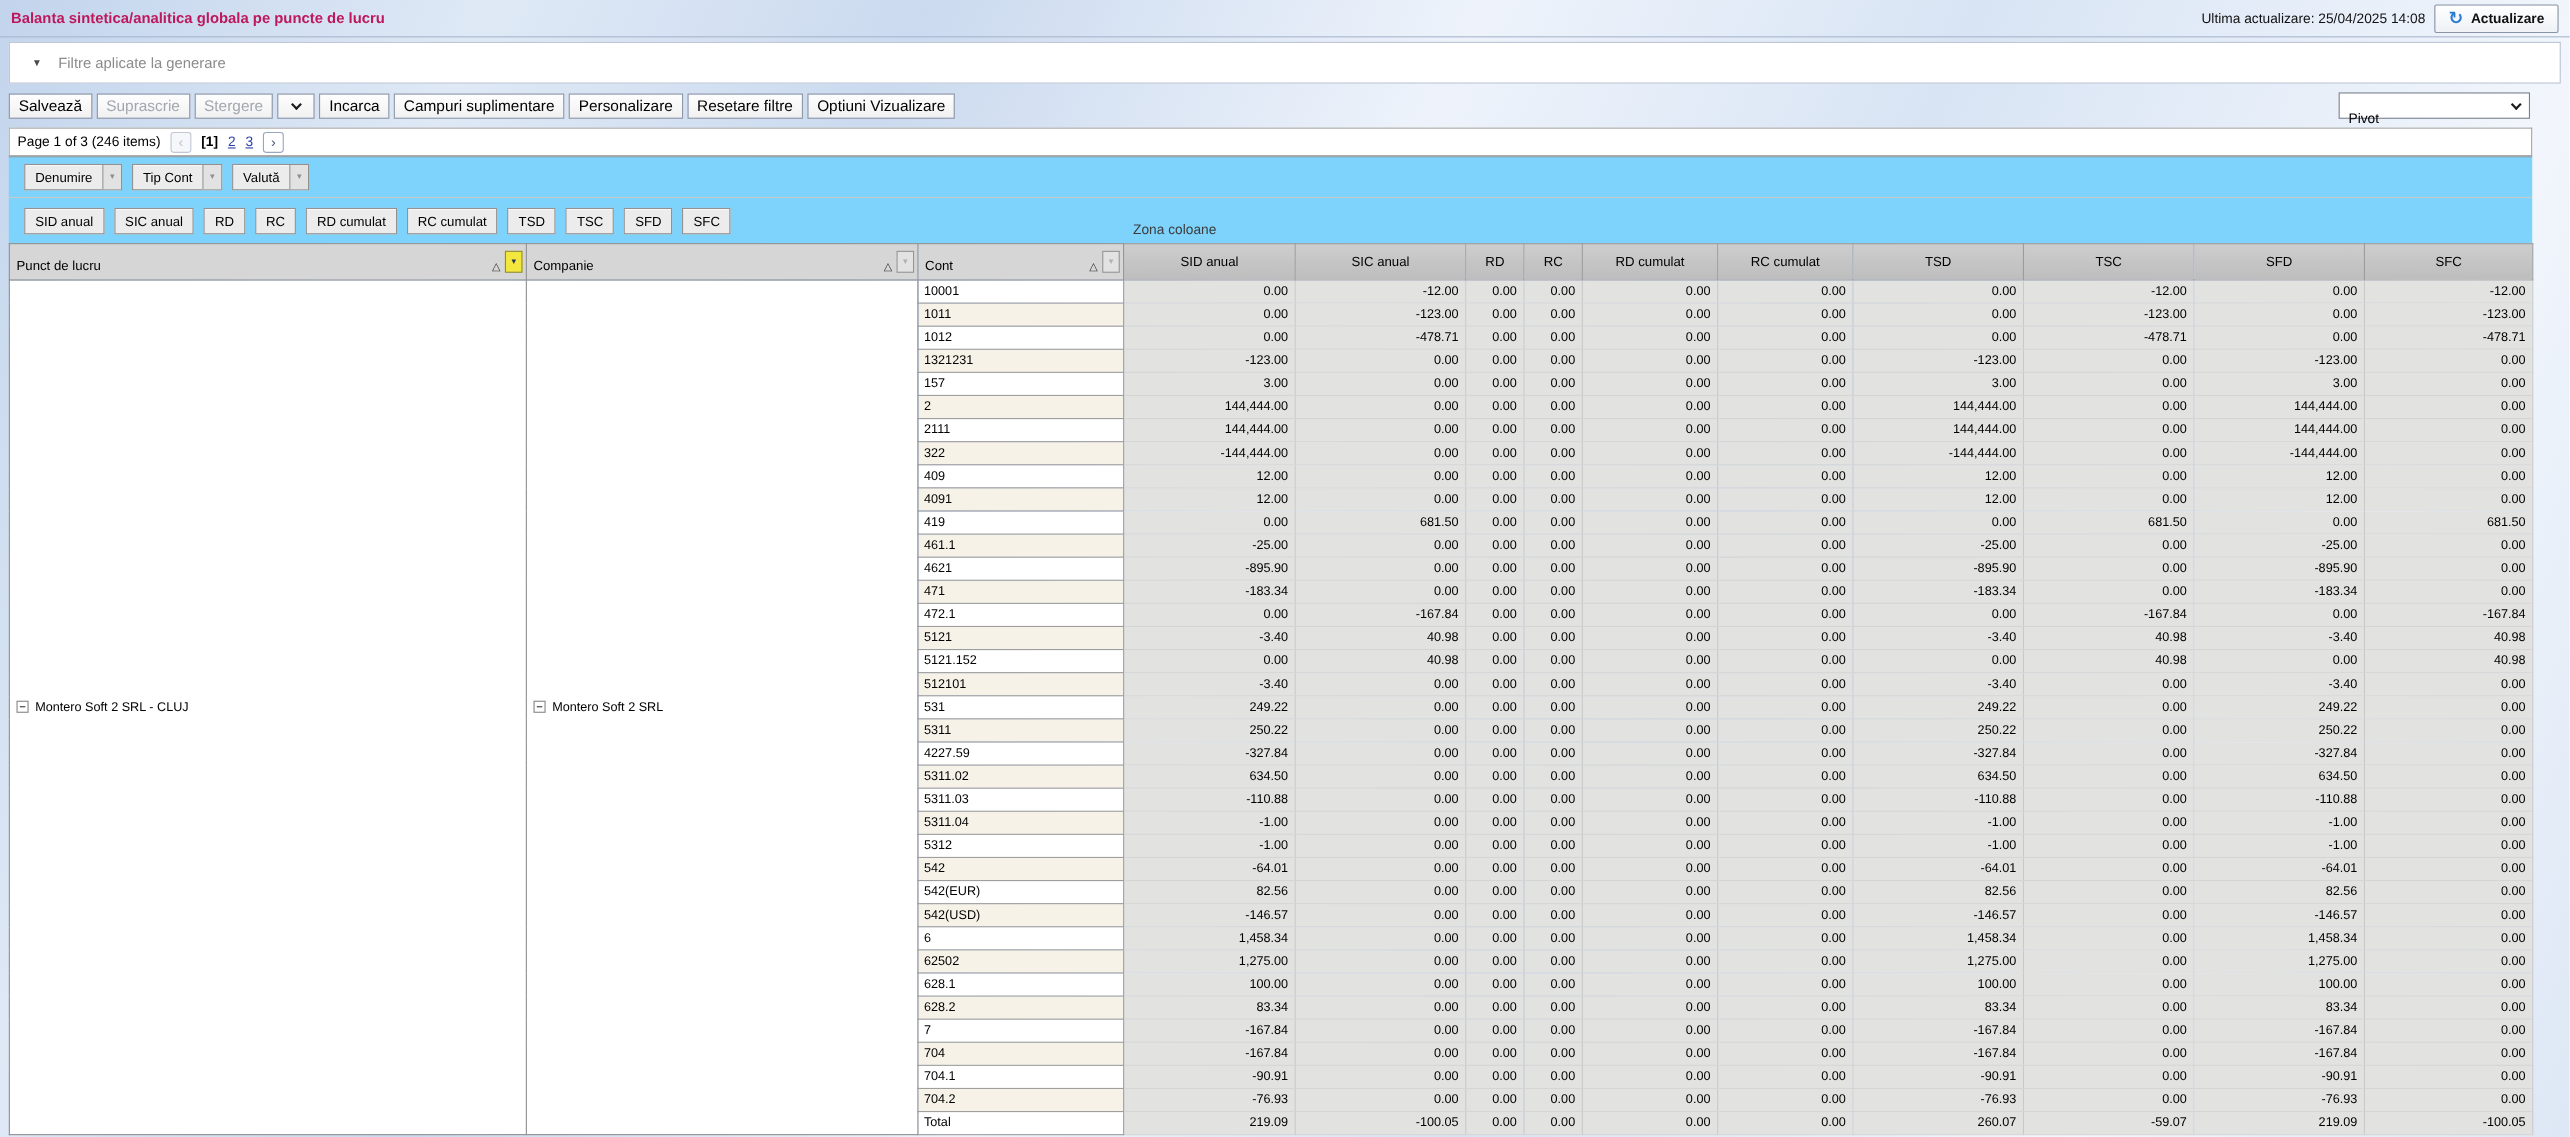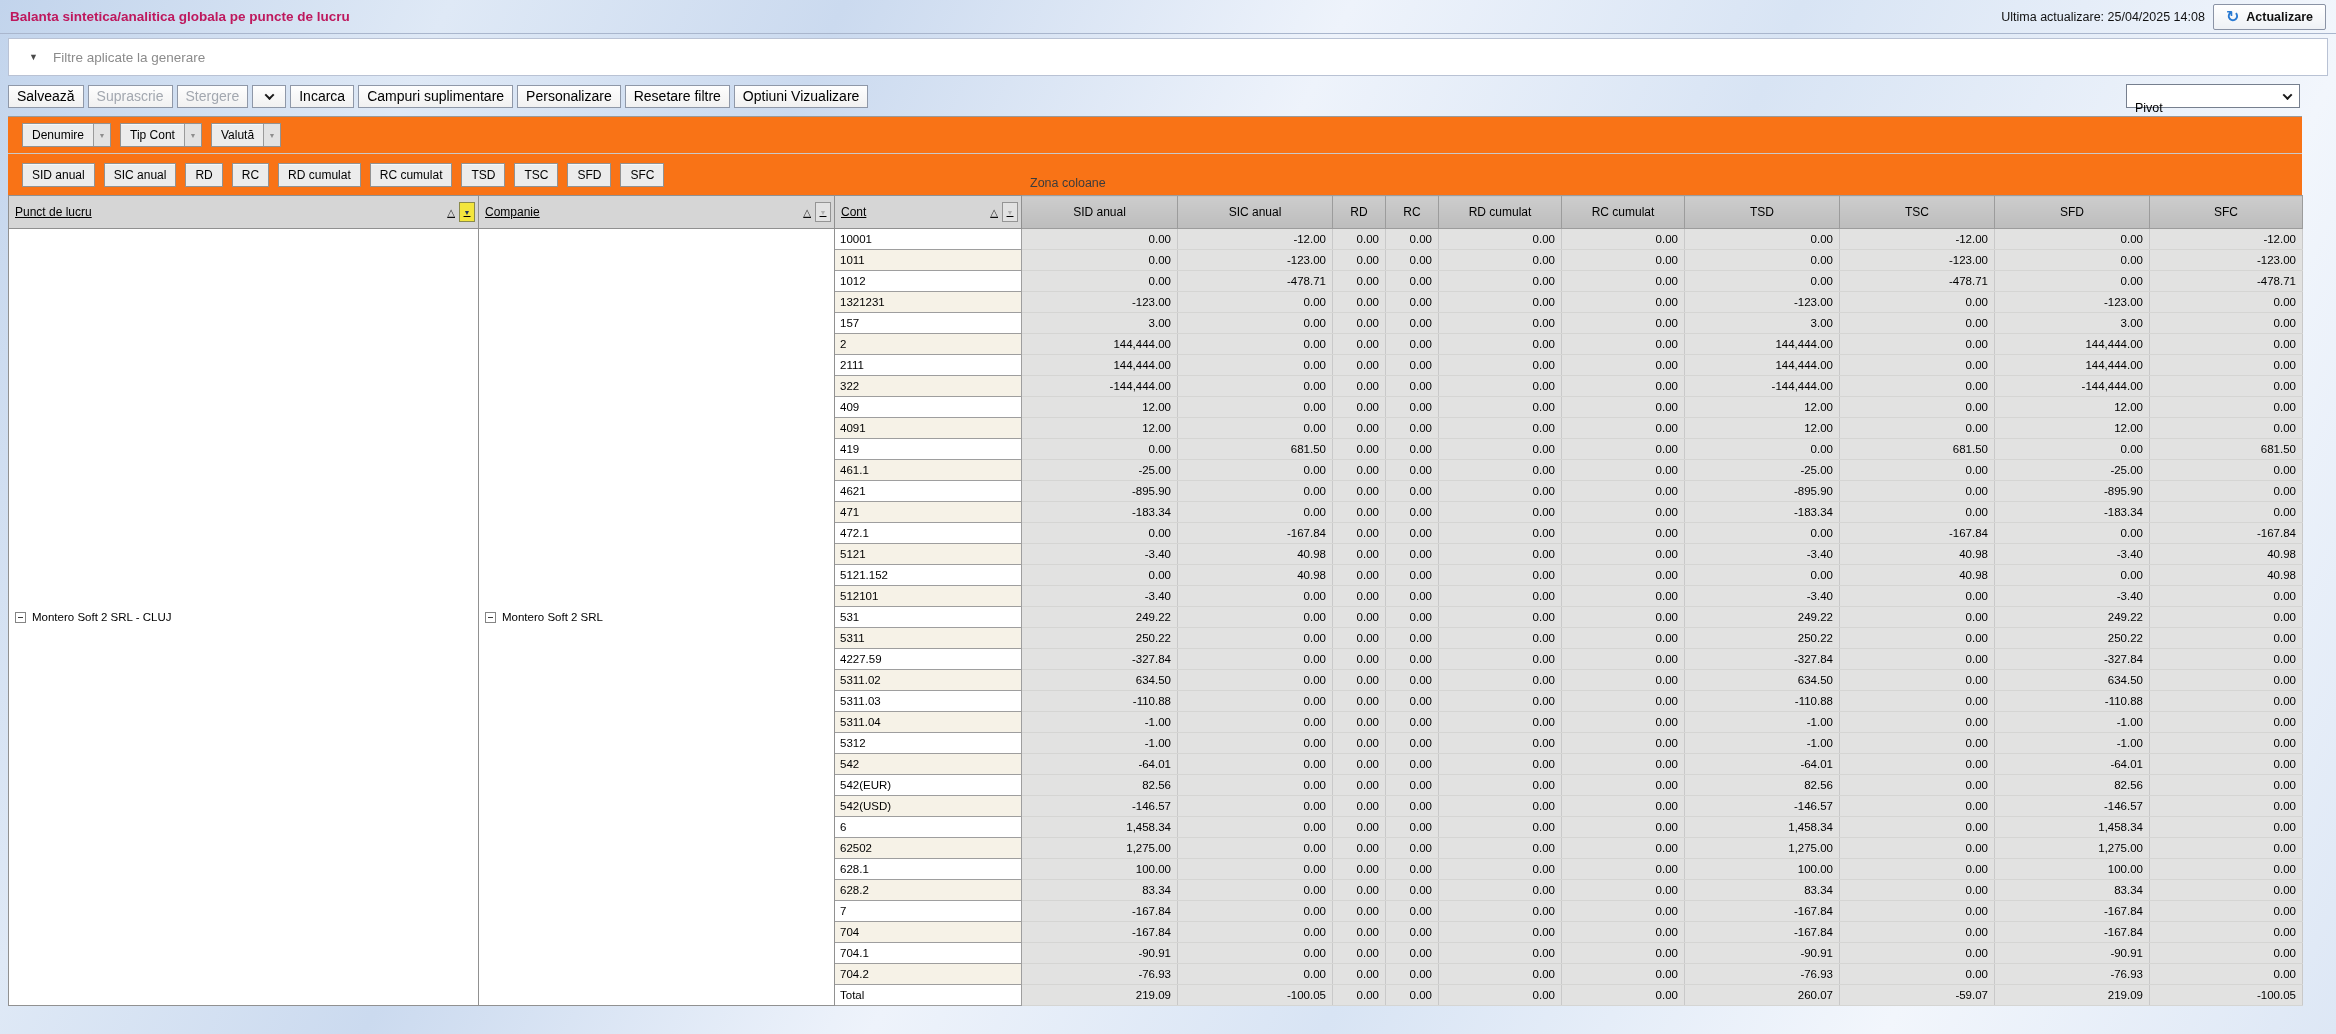--- a/index.html
+++ b/index.html
@@ -37,34 +37,34 @@
 
   
   .pager-row { margin:0 34px 0 8px; height:26px; background:#fff; border:1px solid #a5a5a5; border-left:1px solid #b5b5b5; display:flex; align-items:center; padding-left:7px; font-size:12.5px; color:#000; gap:9px; }
   .pg-btn { width:19px; height:19px; border:1px solid #98a6be; border-radius:3px; display:inline-flex; align-items:center; justify-content:center; font-size:13px; background:#fff; cursor:pointer; line-height:1; }
   .pg-btn.disabled { color:#bcc4d2; border-color:#c0c8d4; background:#f5f7fa; }
   .pg-btn.enabled { color:#4a5a7a; }
   .pg-current { font-weight:bold; color:#000; }
   .pg-link { color:#2b3fa8; text-decoration:underline; cursor:pointer; }
 
   
-  .pivot-area { margin-left:8px; width:2294px; background:#f97316; border-top:1px solid #9a9a9a; }
+  .pivot-area { margin-left:8px; width:2294px; background:#7dd3fc; border-top:1px solid #9a9a9a; }
   .chips-row1 { height:37px; display:flex; align-items:center; padding-left:14px; gap:9px; border-bottom:1px solid #c9c9c9; }
   .chips-row2 { height:41px; display:flex; align-items:center; padding-left:14px; gap:9px; position:relative; }
   .chip { display:inline-flex; align-items:stretch; background:#ececec; border:1px solid #929292; height:24px; font-size:12px; color:#000; cursor:pointer; box-shadow:0 1px 0 rgba(255,255,255,.6) inset; }
   .chip .chip-label { display:flex; align-items:center; padding:0 9px; }
   .chip .chip-dd { width:17px; border-left:1px solid #9a9a9a; background:#e2e2e2; display:flex; align-items:center; justify-content:center; font-size:7px; color:#8e8e8e; }
   .zona-label { position:absolute; left:1022px; top:12px; font-size:12.5px; color:#3c3c3c;margin-top:10px; }
 
   
   .grid-wrap { margin-left:8px; width:2294px; }
   table.grid { border-collapse:collapse; table-layout:fixed; width:2294px; font-size:11.5px; }
   .grid th, .grid td { overflow:hidden; white-space:nowrap; }
   th.h-label { background:#d6d6d6; border:1px solid #909090; height:33px; font-weight:normal; text-align:left; padding:0 3px 0 6px; }
-  .h-label-inner { display:flex; align-items:center;text-decoration:underline; }
+  .h-label-inner { display:flex; align-items:flex-end; }
   .h-label-inner .h-text { flex:1; text-align:left; font-size:12px; }
   .sort-asc { font-size:10px; color:#333; margin-right:4px; }
   .filter-btn { width:16px; height:20px; border:1px solid #949494; display:inline-flex; align-items:center; justify-content:center; font-size:7px; background:#e2e2e2; color:#b0b0b0; cursor:pointer; }
   .filter-btn.active { background:#f3e63d; color:#23355c; border-color:#8a8a4a; }
   th.h-num { background:linear-gradient(#cdcdcd,#bdbdbd); border:1px solid #9c9c9c; height:33px; font-weight:normal; text-align:center; font-size:12px; }
   td.c-group { background:#fff; border:1px solid #919191; vertical-align:middle; padding-left:6px; font-size:11.5px; }
   td.c-cont { background:#fff; border:1px solid #9e9e9e; height:21px; padding-left:5px; font-size:11.5px; }
   td.c-cont.alt { background:#f6f2e7; }
   td.c-num { background:#e2e2e1; border-right:1px solid #c9c9c9; border-bottom:1px solid #d5d5d3; height:21px; text-align:right; padding-right:6px; font-size:11.5px; color:#000; }
   .collapse-icon { display:inline-block; width:11px; height:11px; border:1px solid #858585; background:#fff; position:relative; margin-right:6px; vertical-align:-2px; cursor:pointer; }
@@ -104,20 +104,28 @@
     <button class="tb-btn">Personalizare</button>
     <button class="tb-btn">Resetare filtre</button>
     <button class="tb-btn">Optiuni Vizualizare</button>
     <span class="tb-spacer"></span>
     <div class="view-select">
       <span class="vs-label">Pivot</span>
       <span class="chev"></span>
     </div>
   </div>
 
+  <div class="pager-row">
+    <span>Page 1 of 3 (246 items)</span>
+    <span class="pg-btn disabled">‹</span>
+    <span class="pg-current">[1]</span>
+    <span class="pg-link">2</span>
+    <span class="pg-link">3</span>
+    <span class="pg-btn enabled">›</span>
+  </div>
 
   <div class="pivot-area">
     <div class="chips-row1">
       <span class="chip">
         <span class="chip-label">Denumire</span>
         <span class="chip-dd">▼</span>
       </span>
       <span class="chip">
         <span class="chip-label">Tip Cont</span>
         <span class="chip-dd">▼</span>

